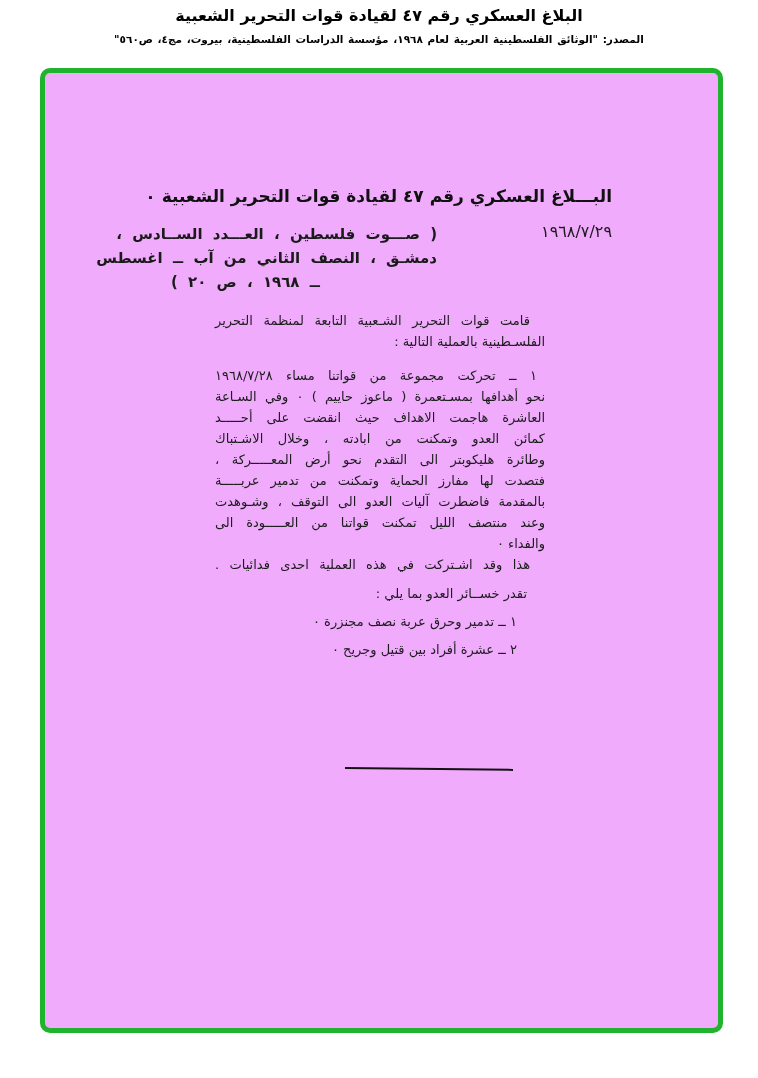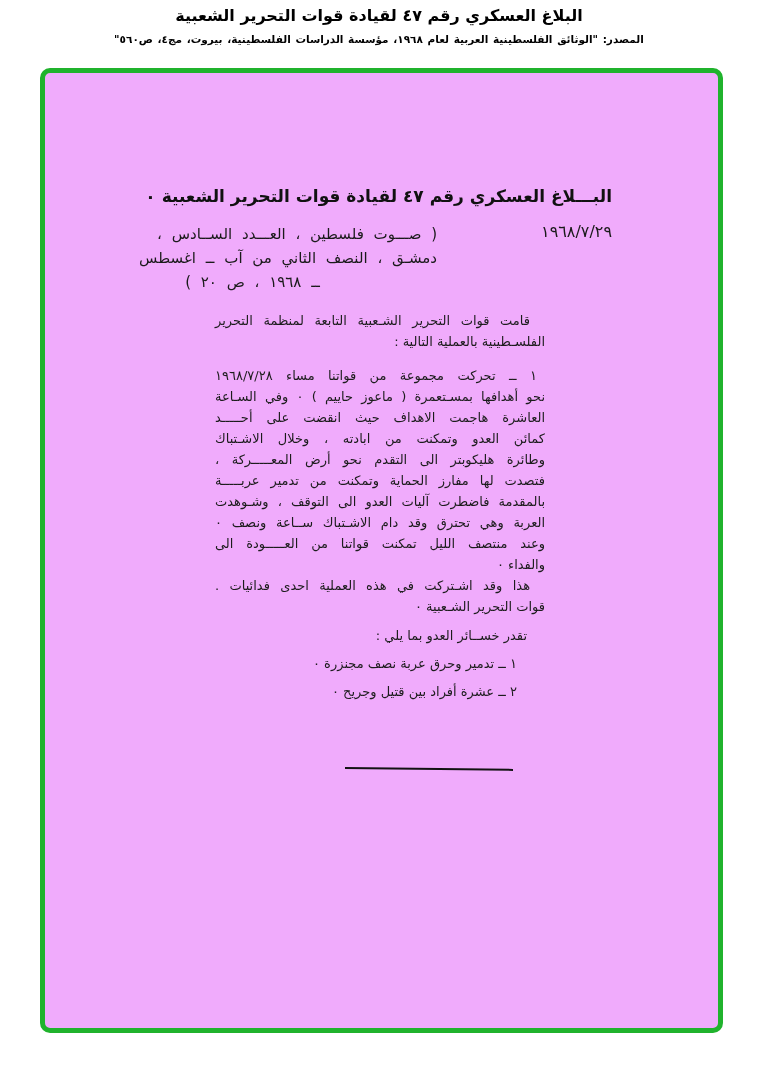--- a/index.html
+++ b/index.html
@@ -20,21 +20,21 @@
   .doc-title{
     position:absolute;top:113px;right:106px;direction:rtl;
     font-size:17px;font-weight:bold;color:#111;letter-spacing:.2px;
   }
   .doc-date{
     position:absolute;top:149px;right:106px;direction:rtl;
     font-size:16px;color:#1a1a1a;
   }
   .citation{
     position:absolute;top:149px;right:281px;width:370px;direction:rtl;
-    font-size:15px;color:#1a1a1a;text-align:right;line-height:24px;word-spacing:5px;
+    font-size:15px;color:#1a1a1a;text-align:right;line-height:24px;word-spacing:5px;font-weight:bold;
   }
   .citation .c3{margin-right:117px;}
   .body-col{
     position:absolute;top:237px;left:170px;width:330px;direction:rtl;
     font-size:13px;color:#1c1c1c;line-height:21px;
   }
   .bline{text-align:justify;text-align-last:justify;}
   .bline.end{text-align:left;text-align-last:right;}
   .ind8{margin-right:8px;}
   .ind15{margin-right:15px;}
@@ -77,28 +77,26 @@
     </div>
 
     <div class="mt13">
       <div class="bline ind8">١ ــ تحركت مجموعة من قواتنا مساء ١٩٦٨/٧/٢٨</div>
       <div class="bline">نحو أهدافها بمسـتعمرة ( ماعوز حاييم ) ٠ وفي السـاعة</div>
       <div class="bline">العاشرة هاجمت الاهداف حيث انقضت على أحـــــد</div>
       <div class="bline">كمائن العدو وتمكنت من ابادته ، وخلال الاشـتباك</div>
       <div class="bline">وطائرة هليكوبتر الى التقدم نحو أرض المعـــــركة ،</div>
       <div class="bline">فتصدت لها مفارز الحماية وتمكنت من تدمير عربـــــة</div>
       <div class="bline">بالمقدمة فاضطرت آليات العدو الى التوقف ، وشـوهدت</div>
-      <div class="bline">العربة وهي تحترق وقد دام الاشـتباك ســاعة ونصف ٠</div>
       <div class="bline">وعند منتصف الليل تمكنت قواتنا من العـــــودة الى</div>
       <div class="bline end">والفداء ٠</div>
     </div>
 
     <div class="mt0">
       <div class="bline ind15">هذا وقد اشـتركت في هذه العملية احدى فدائيات .</div>
-      <div class="bline end">قوات التحرير الشـعبية ٠</div>
     </div>
 
     <div class="bline end ind18 mt8">تقدر خســائر العدو بما يلي :</div>
 
     <div class="bline end ind28 mt7">١ ــ تدمير وحرق عربة نصف مجنزرة ٠</div>
     <div class="bline end ind28 mt7">٢ ــ عشرة أفراد بين قتيل وجريح ٠</div>
 
   </div>
 
   <div class="divider"></div>

